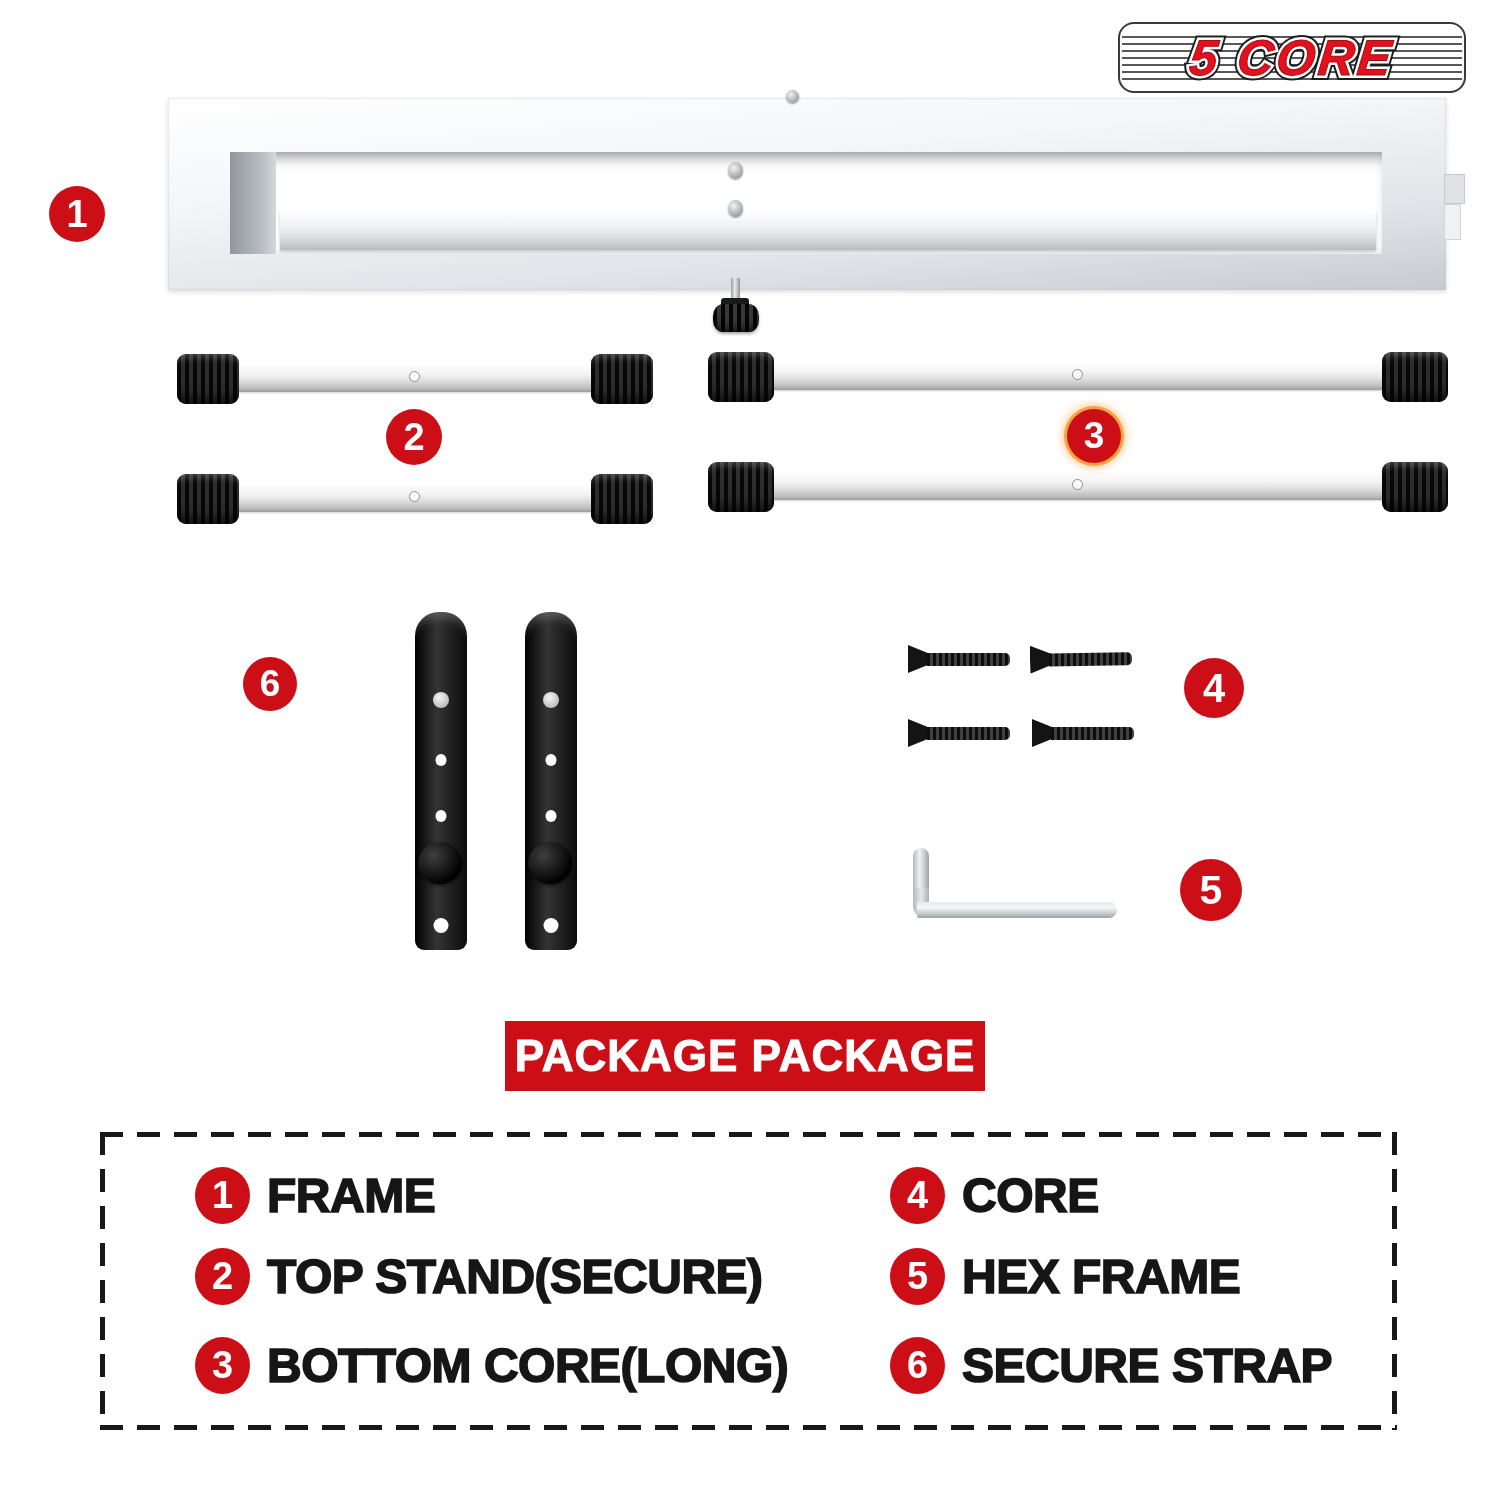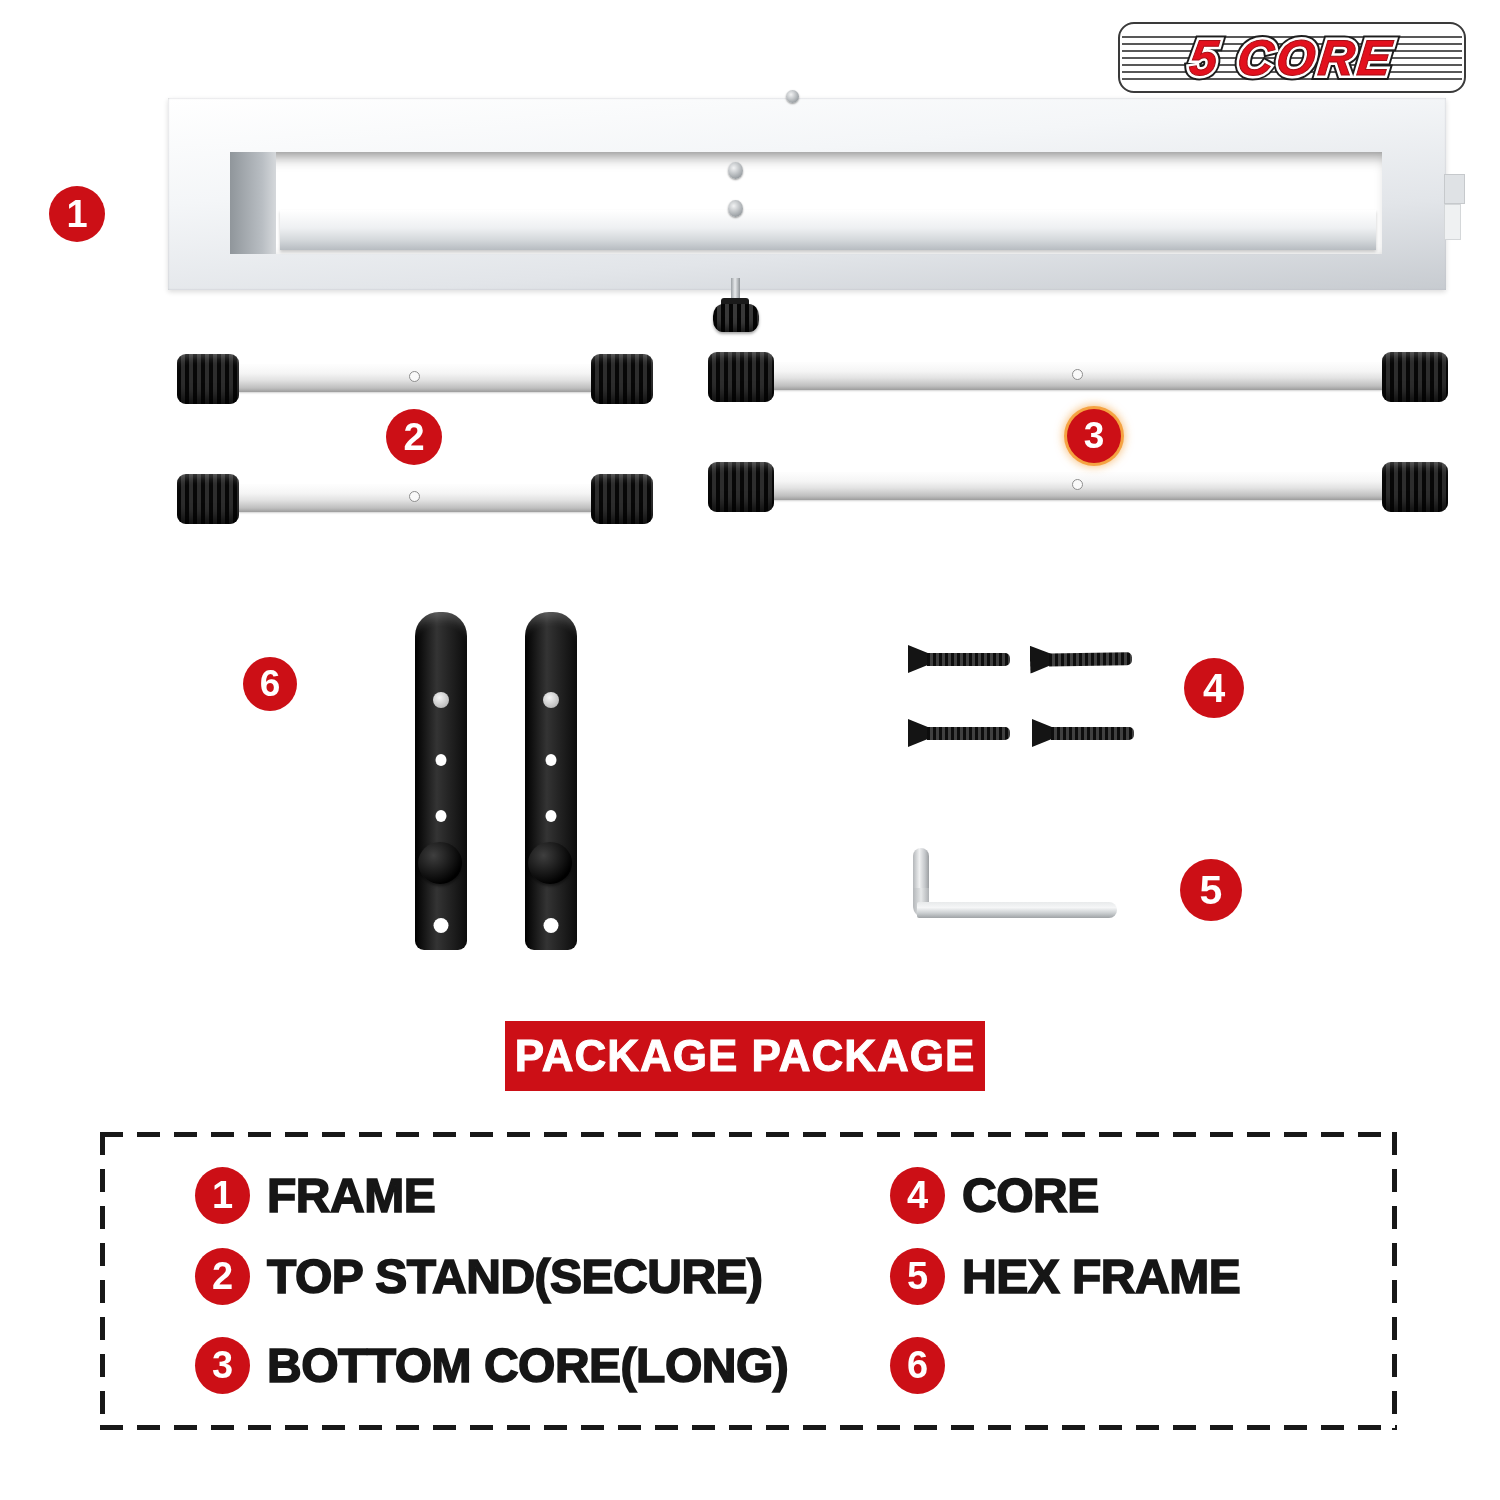--- a/index.html
+++ b/index.html
@@ -256,16 +256,17 @@
     <div class="lrow r4">
       <span class="lbadge">4</span>
       <span class="llabel">CORE</span>
     </div>
     <div class="lrow r5">
       <span class="lbadge">5</span>
       <span class="llabel">HEX FRAME</span>
     </div>
     <div class="lrow r6">
       <span class="lbadge">6</span>
+      <span class="llabel">SECURE STRAP</span>
     </div>
   </div>
 
 </div>
 
 </body></html>

